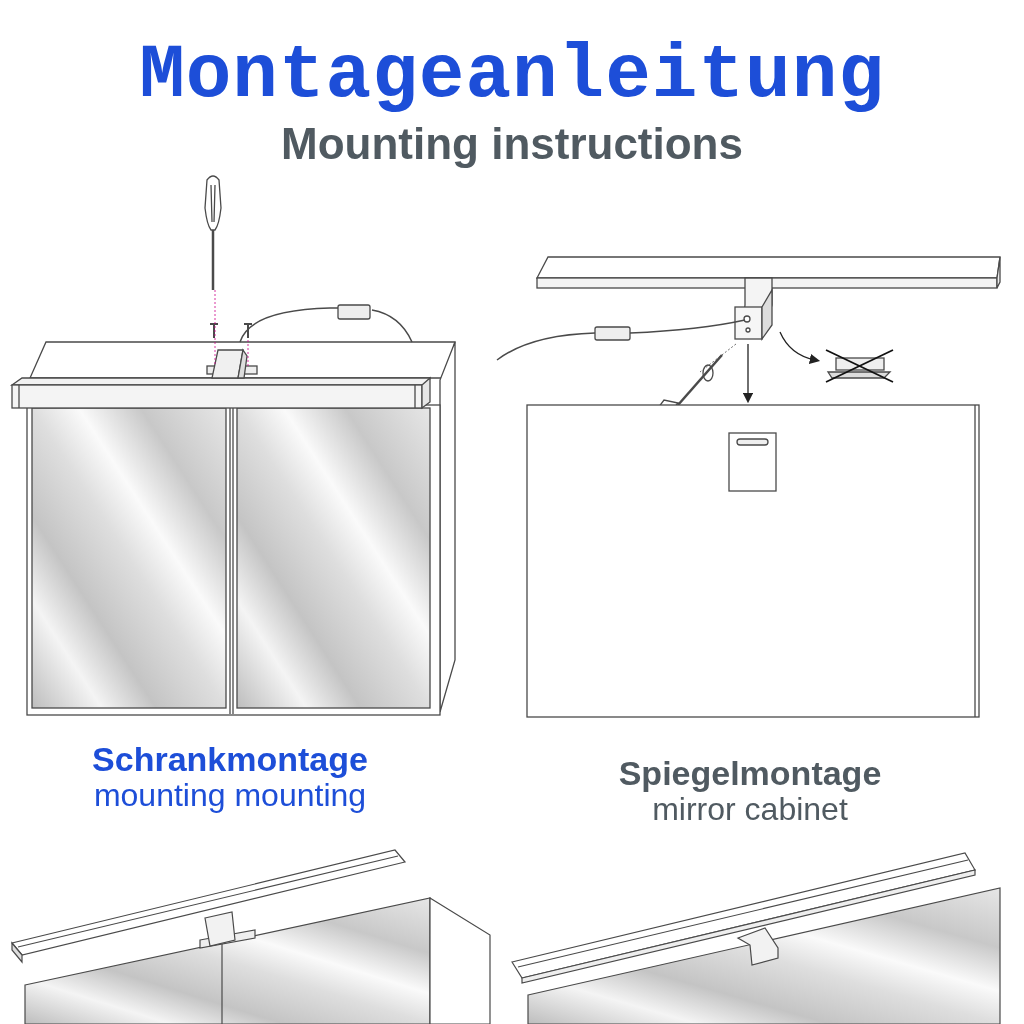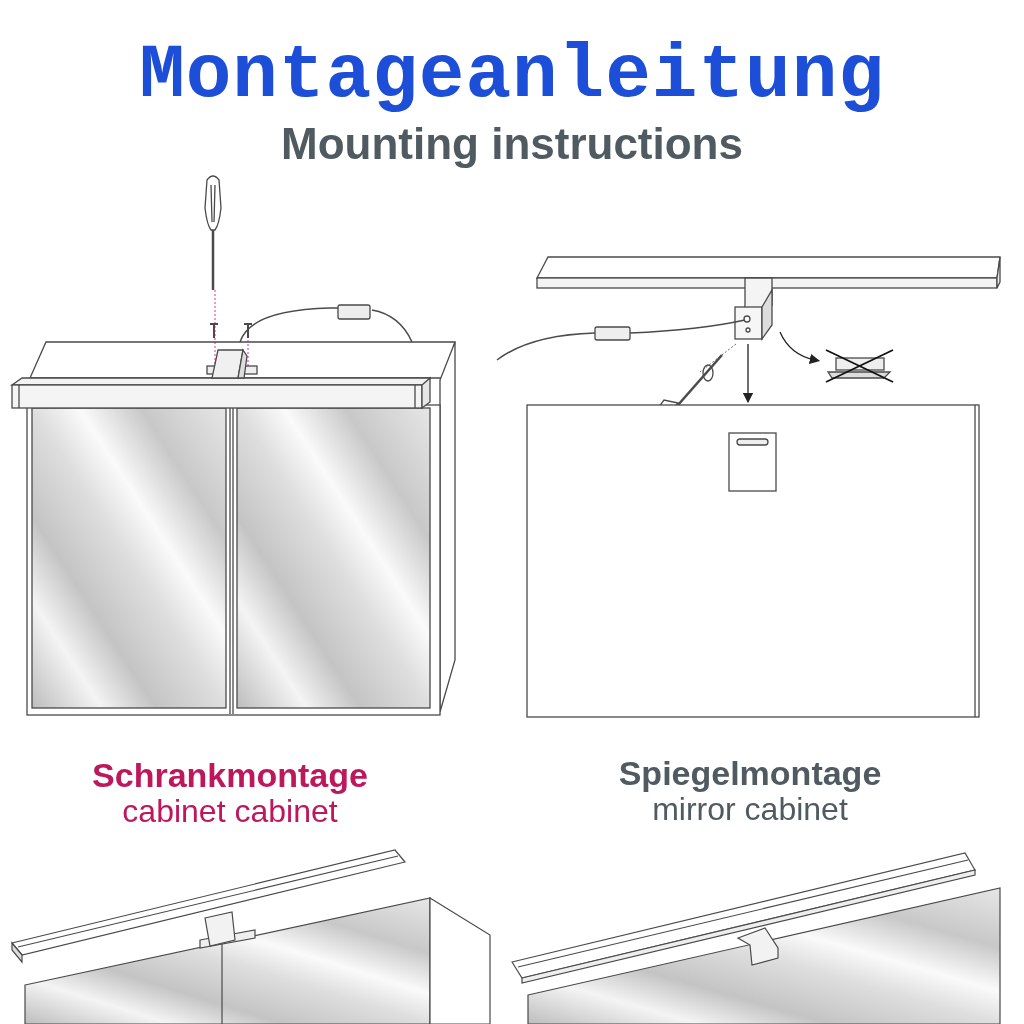--- a/index.html
+++ b/index.html
@@ -130,20 +130,20 @@
     <polygon points="512,962 965,853 975,870 522,978" fill="#fff"></polygon>
     <line x1="518" y1="967" x2="968" y2="860"></line>
     <polygon points="522,978 975,870 975,875 522,983" fill="#eee"></polygon>
     <polygon points="738,938 765,928 778,948 778,958 752,965 750,945" fill="#f2f2f2"></polygon>
   </g>
 </svg>
 
 <div class="title" style="color:#1d4ed8;font-family:Liberation Mono, monospace;">Montageanleitung</div>
 <div class="subtitle" style="color:#505a61;">Mounting instructions</div>
 
-<div class="cap" style="left:40px; width:380px; top:758px; color:#be185d;">
+<div class="cap" style="left:40px; width:380px; top:742px; color:#1d4ed8;">
   <span class="h">Schrankmontage</span>
-  <span class="s">cabinet cabinet</span>
+  <span class="s">mounting mounting</span>
 </div>
 <div class="cap" style="left:560px; width:380px; top:756px; color:#505a61;">
   <span class="h">Spiegelmontage</span>
   <span class="s">mirror cabinet</span>
 </div>
 
 </body></html>

